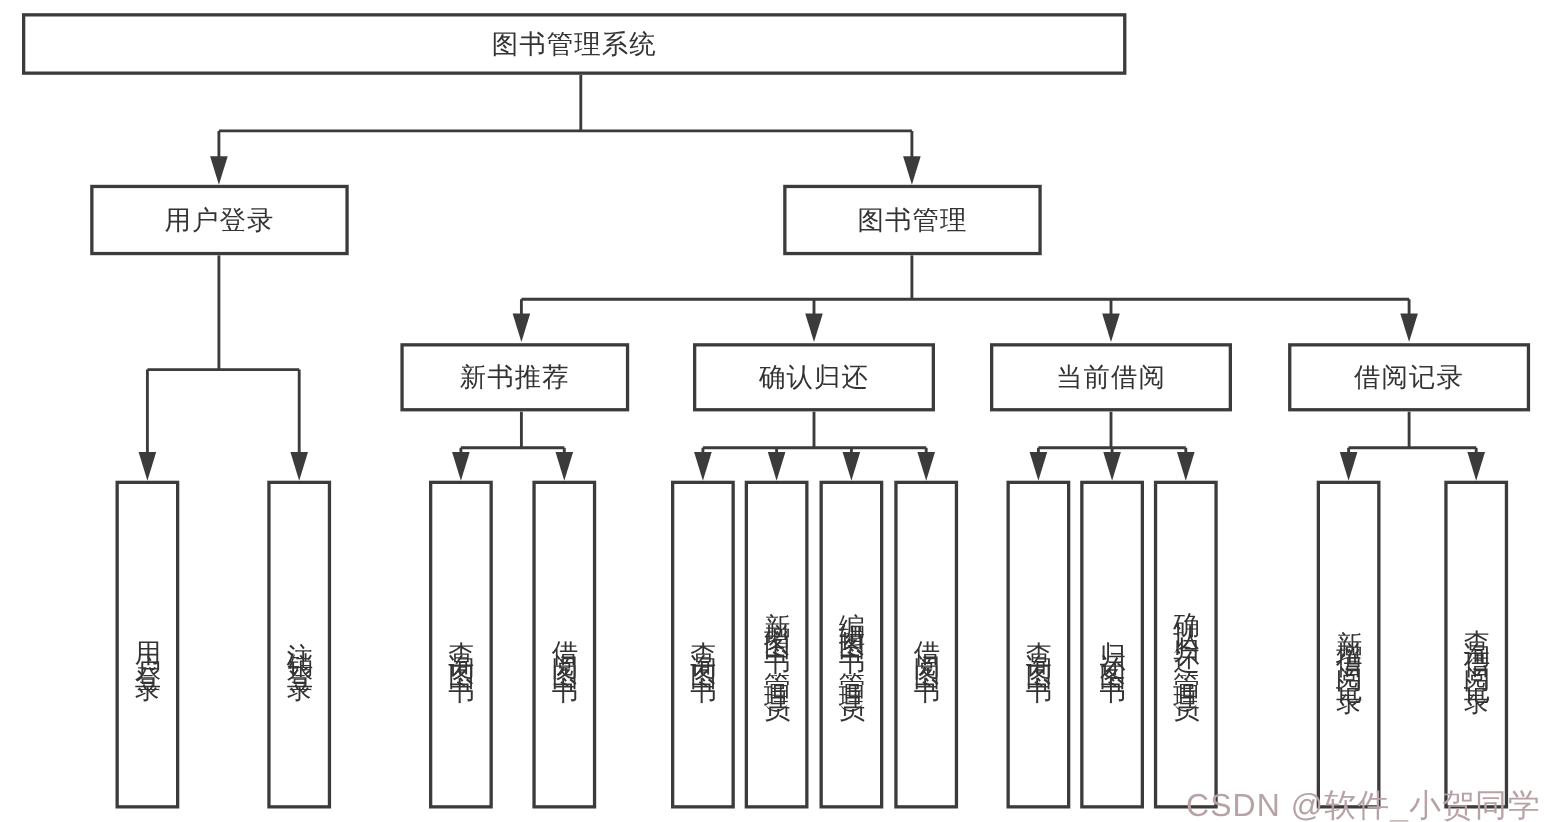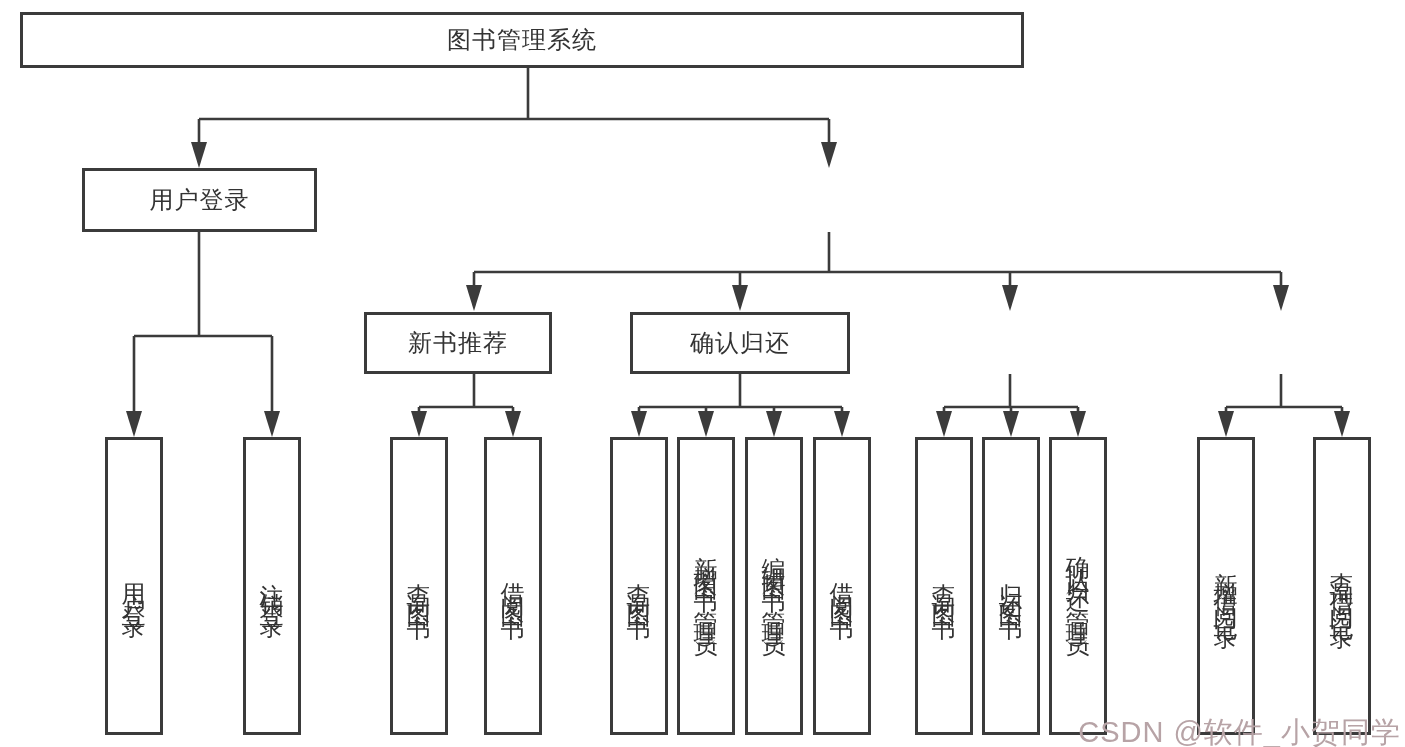--- a/index.html
+++ b/index.html
@@ -122,26 +122,35 @@
     </g>
   </svg>
 
   <div class="node h" style="left:20px;top:12px;width:1004px;height:56px">
     <span>图书管理系统</span>
   </div>
 
   <div class="node h" style="left:82px;top:168px;width:235px;height:64px">
     <span>用户登录</span>
   </div>
+  <div class="node h" style="left:712px;top:168px;width:235px;height:64px">
+    <span>图书管理</span>
+  </div>
 
-  <div class="node h" style="left:364px;top:312px;width:188px;height:62px">
+  <div class="node h" style="left:364px;top:312px;width:208px;height:62px">
     <span>新书推荐</span>
   </div>
   <div class="node h" style="left:630px;top:312px;width:220px;height:62px">
     <span>确认归还</span>
+  </div>
+  <div class="node h" style="left:900px;top:312px;width:220px;height:62px">
+    <span>当前借阅</span>
+  </div>
+  <div class="node h" style="left:1171px;top:312px;width:220px;height:62px">
+    <span>借阅记录</span>
   </div>
 
   <div class="node v" style="left:105px;top:437px;width:58px;height:298px">
     <span>用户登录</span>
   </div>
   <div class="node v" style="left:243px;top:437px;width:58px;height:298px">
     <span>注销登录</span>
   </div>
 
   <div class="node v" style="left:390px;top:437px;width:58px;height:298px">

